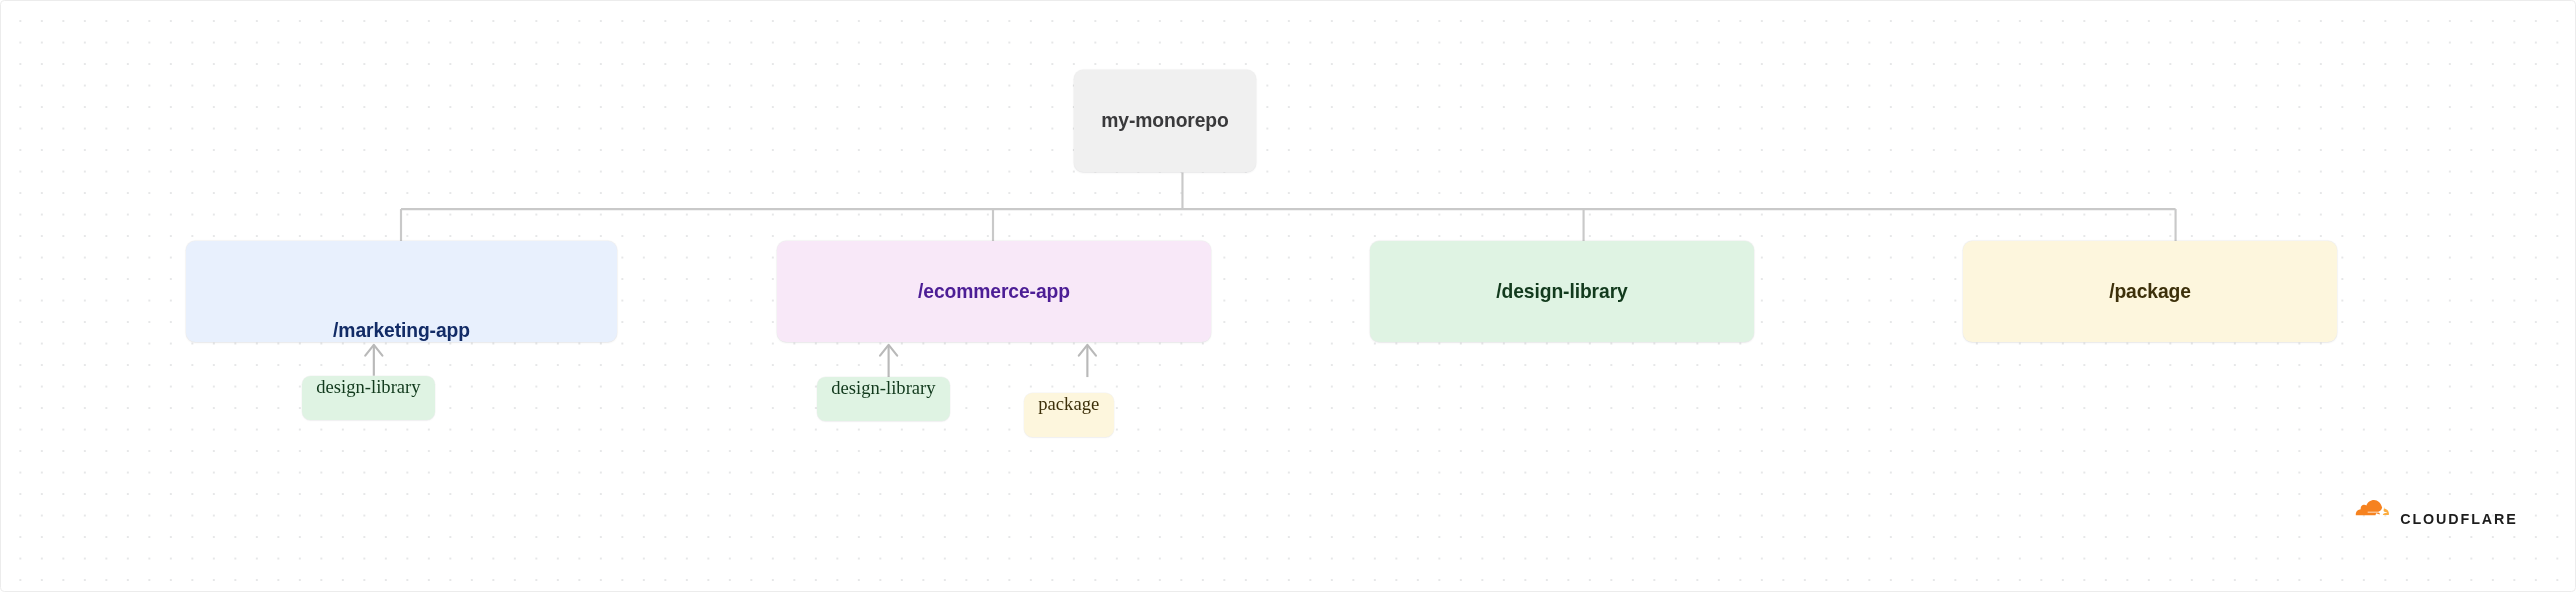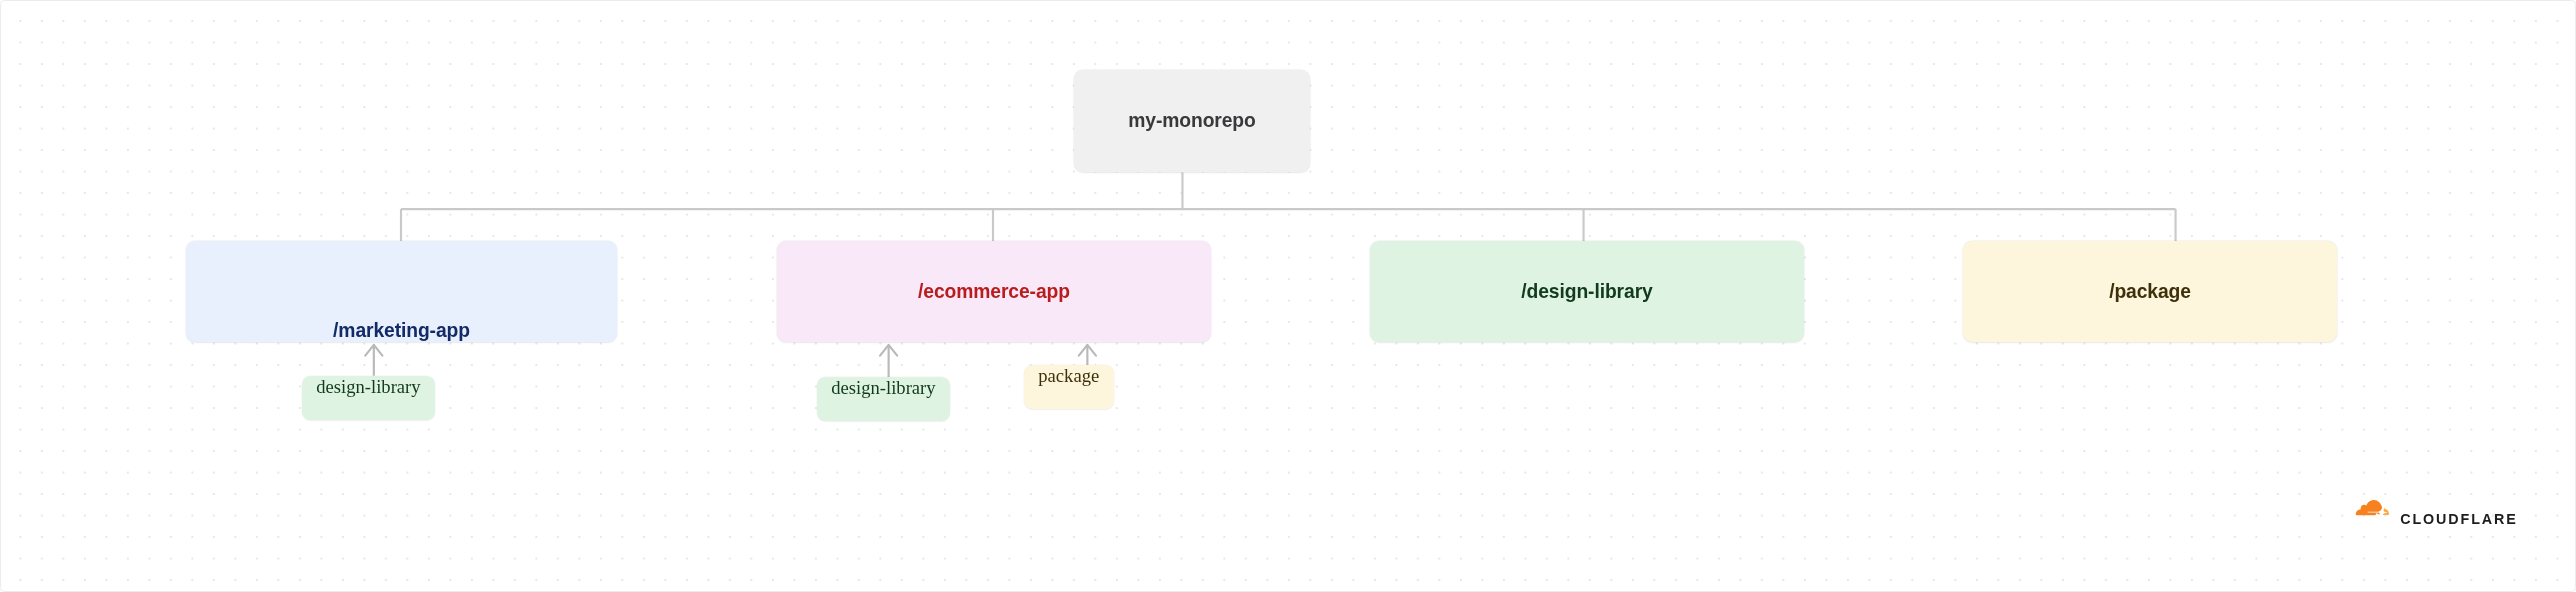--- a/index.html
+++ b/index.html
@@ -53,43 +53,43 @@
   .node-label {
     font-weight: bold;
     letter-spacing: -0.1px;
     white-space: nowrap;
   }
 
   
   .node.root {
     left: 1073px;
     top: 69px;
-    width: 236px;
+    width: 182px;
     height: 102px;
     background: #f0f0f0;
   }
   .node.root .node-label {
     font-size: 19.3px;
     color: #39393b;
   }
 
   
   .node.child {
     top: 240px;
     height: 101px;
   }
   .node.child .node-label { font-size: 19.3px; }
 
   .node.marketing  { left: 185px;  width: 431px;  background: #e8f0fd; align-items: flex-end; }
   .node.marketing  .node-label { color: #122b66; }
 
   .node.ecommerce  { left: 776px; width: 434px;  background: #f8e8f8; }
-  .node.ecommerce  .node-label { color: #b91c1c; }
-
-  .node.designlib  { left: 1369px; width: 434px;  background: #dff3e3; }
+  .node.ecommerce  .node-label { color: #4c1d95; }
+
+  .node.designlib  { left: 1369px; width: 384px;  background: #dff3e3; }
   .node.designlib  .node-label { color: #123a1d; }
 
   .node.package    { left: 1962px; width: 374px;  background: #fdf6dd; }
   .node.package    .node-label { color: #3d300a; }
 
   
   .chip {
     position: absolute;
     display: flex;
     align-items: flex-start;
@@ -101,21 +101,21 @@
     white-space: nowrap;
     box-shadow: 0 0.7px 1.4px rgba(20,20,30,0.05), 0 0 0 0.7px rgba(20,20,30,0.025);
     z-index: 3;
     font-family: Liberation Serif, serif;
   }
   .chip.green { background: #dff3e3; color: #123a1d; }
   .chip.cream { background: #fdf6dd; color: #3d300a; }
 
   .chip.c-mk-dl { left: 301px;  top: 375px; }
   .chip.c-ec-dl { left: 816px; top: 376px; }
-  .chip.c-ec-pk { left: 1023px; top: 364px; }
+  .chip.c-ec-pk { left: 1023px; top: 392px; }
 
   
   #cf-logo {
     position: absolute;
     left: 2348px;
     top: 492px;
     display: flex;
     align-items: center;
     gap: 7.2px;
     z-index: 4;

